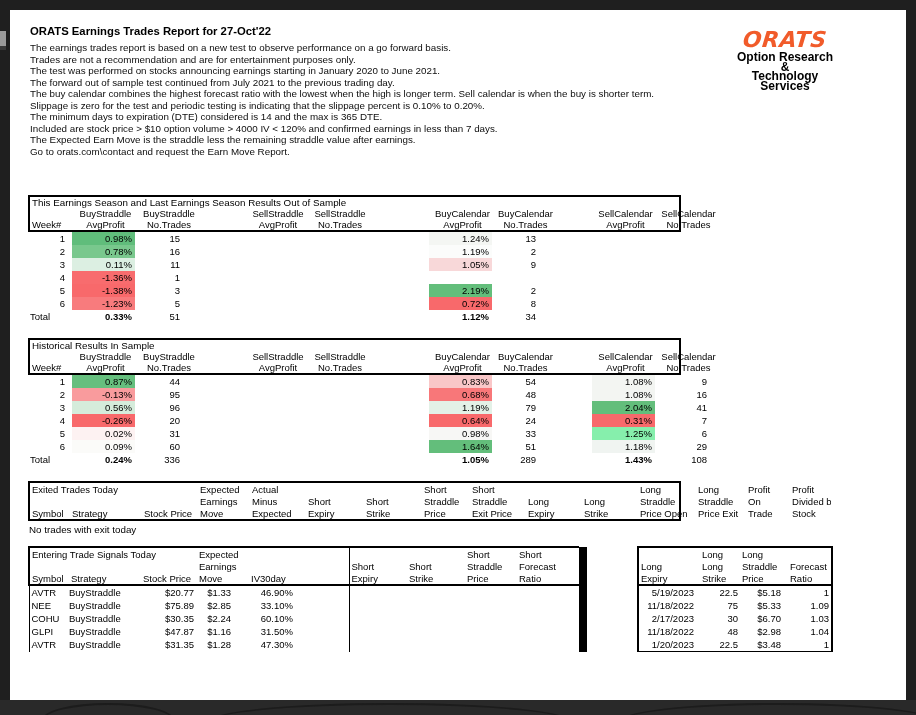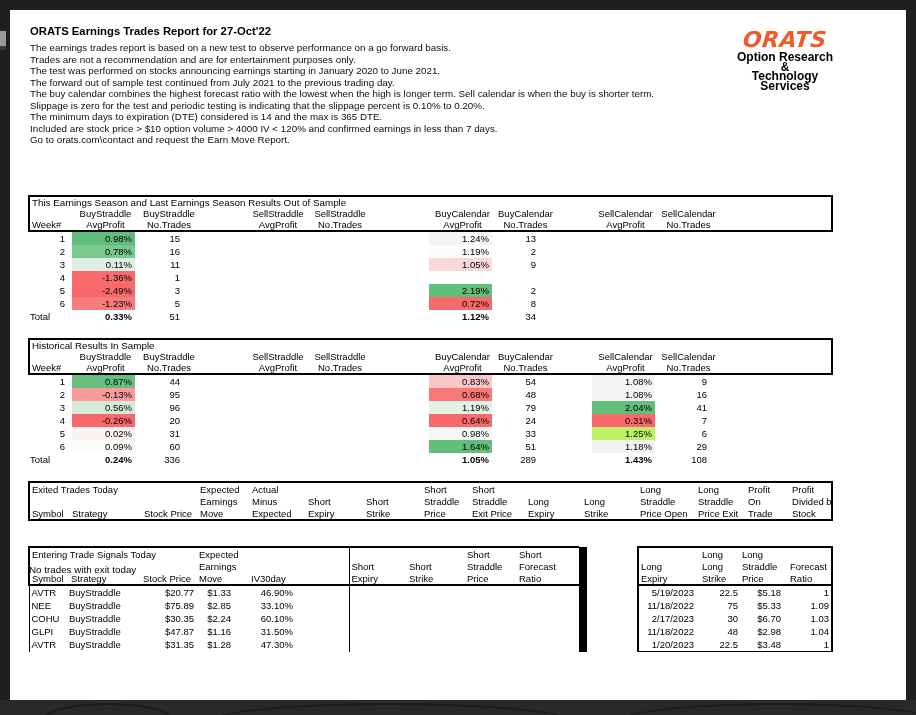--- a/index.html
+++ b/index.html
@@ -27,34 +27,34 @@
   .logo { position:absolute; left:723px; top:19px; width:104px; text-align:center; }
   .brand { font-family:"DejaVu Sans", sans-serif; font-size:22px; font-weight:bold; font-style:italic;
            color:#f15b2a; line-height:22px; letter-spacing:0.5px; transform:skewX(-6deg); }
   .tagline { margin-top:2px; font-size:12px; font-weight:bold; line-height:9.5px; color:#000; }
 
   
   .tbl { position:absolute; left:18px; width:805px; }
   .t1 { top:185px; } .t2 { top:328px; } .t3 { top:471px; } .t4 { top:536px; }
   table.grid { border-collapse:collapse; table-layout:fixed; width:805px; font-size:9.5px; color:#000; }
   td { padding:0; height:13px; white-space:nowrap; overflow:hidden; }
-  .hbox { border:2px solid #000; box-sizing:border-box; width:805px; }
+  .hbox { border:2px solid #000; box-sizing:border-box; width:653px; }
   .hbox table.grid { width:801px; }
   .hr td { height:11px; vertical-align:bottom; }
   .hr3 td { height:12px; vertical-align:bottom; }
   .ttl { font-size:9.8px; text-align:left; padding-left:2px; }
   .hc { text-align:center; }
   .hl { text-align:left; padding-left:2px; }
   .lbl { text-align:left; padding-left:2px; }
   .wk  { text-align:right; padding-right:7px; }
   .avg { text-align:right; padding-right:3px; }
   .nt1 { text-align:right; padding-right:19px; }
   .nt2 { text-align:right; padding-right:11px; }
   .b { font-weight:bold; }
-  .msg { font-size:9.8px; padding-top:3px; padding-left:1px; color:#000;margin-top:40px; }
+  .msg { font-size:9.8px; padding-top:3px; padding-left:1px; color:#000; }
 
   
   .sym { text-align:left; padding-left:2px; }
   .strat { text-align:left; }
   .sp  { text-align:right; padding-right:3px; }
   .mv  { text-align:right; padding-right:18px; }
   .iv  { text-align:right; padding-right:18px; }
   .lex { text-align:right; padding-right:6px; }
   .lst { text-align:right; padding-right:2px; }
   .lpr { text-align:right; padding-right:7px; }
@@ -77,20 +77,21 @@
   <div class="intro">
     <div class="rtitle">ORATS Earnings Trades Report for 27-Oct'22</div>
     <div class="iline">The earnings trades report is based on a new test to observe performance on a go forward basis.</div>
     <div class="iline">Trades are not a recommendation and are for entertainment purposes only.</div>
     <div class="iline">The test was performed on stocks announcing earnings starting in January 2020 to June 2021.</div>
     <div class="iline">The forward out of sample test continued from July 2021 to the previous trading day.</div>
     <div class="iline">The buy calendar combines the highest forecast ratio with the lowest when the high is longer term. Sell calendar is when the buy is shorter term.</div>
     <div class="iline">Slippage is zero for the test and periodic testing is indicating that the slippage percent is 0.10% to 0.20%.</div>
     <div class="iline">The minimum days to expiration (DTE) considered is 14 and the max is 365 DTE.</div>
     <div class="iline">Included are stock price &gt; $10 option volume &gt; 4000 IV &lt; 120% and confirmed earnings in less than 7 days.</div>
+    <div class="iline">The Expected Earn Move is the straddle less the remaining straddle value after earnings.</div>
     <div class="iline">Go to orats.com\contact and request the Earn Move Report.</div>
   </div>
 
   <div class="logo">
     <div class="brand" style="color: rgb(241, 91, 42);">ORATS</div>
     <div class="tagline">
       <div>Option Research &amp;</div>
       <div>Technology Services</div>
     </div>
   </div>
@@ -222,21 +223,21 @@
             <td></td>
         <td class="avg"></td>
         <td class="nt1"></td>
         <td></td>
             <td class="avg"></td>
             <td class="nt2"></td>
             <td></td>
       </tr>
       <tr>
         <td class="wk">5</td>
-        <td class="avg" style="background: rgb(248, 105, 107);">-2.49%</td>
+        <td class="avg" style="background: rgb(248, 105, 107);">-1.38%</td>
         <td class="nt1">3</td>
         <td></td>
             <td class="avg"></td>
             <td class="nt1"></td>
             <td></td>
         <td class="avg" style="background: rgb(99, 190, 123);">2.19%</td>
         <td class="nt1">2</td>
         <td></td>
             <td class="avg"></td>
             <td class="nt2"></td>
@@ -412,21 +413,21 @@
         <td class="wk">5</td>
         <td class="avg" style="background: rgb(253, 242, 242);">0.02%</td>
         <td class="nt1">31</td>
         <td></td>
             <td class="avg"></td>
             <td class="nt1"></td>
             <td></td>
         <td class="avg" style="background: rgb(247, 247, 245);">0.98%</td>
         <td class="nt1">33</td>
         <td></td>
-        <td class="avg" style="background: #bef264;">1.25%</td>
+        <td class="avg" style="background: #86efac;">1.25%</td>
         <td class="nt2">6</td>
         <td></td>
       </tr>
       <tr>
         <td class="wk">6</td>
         <td class="avg" style="background: rgb(251, 251, 249);">0.09%</td>
         <td class="nt1">60</td>
         <td></td>
             <td class="avg"></td>
             <td class="nt1"></td>

